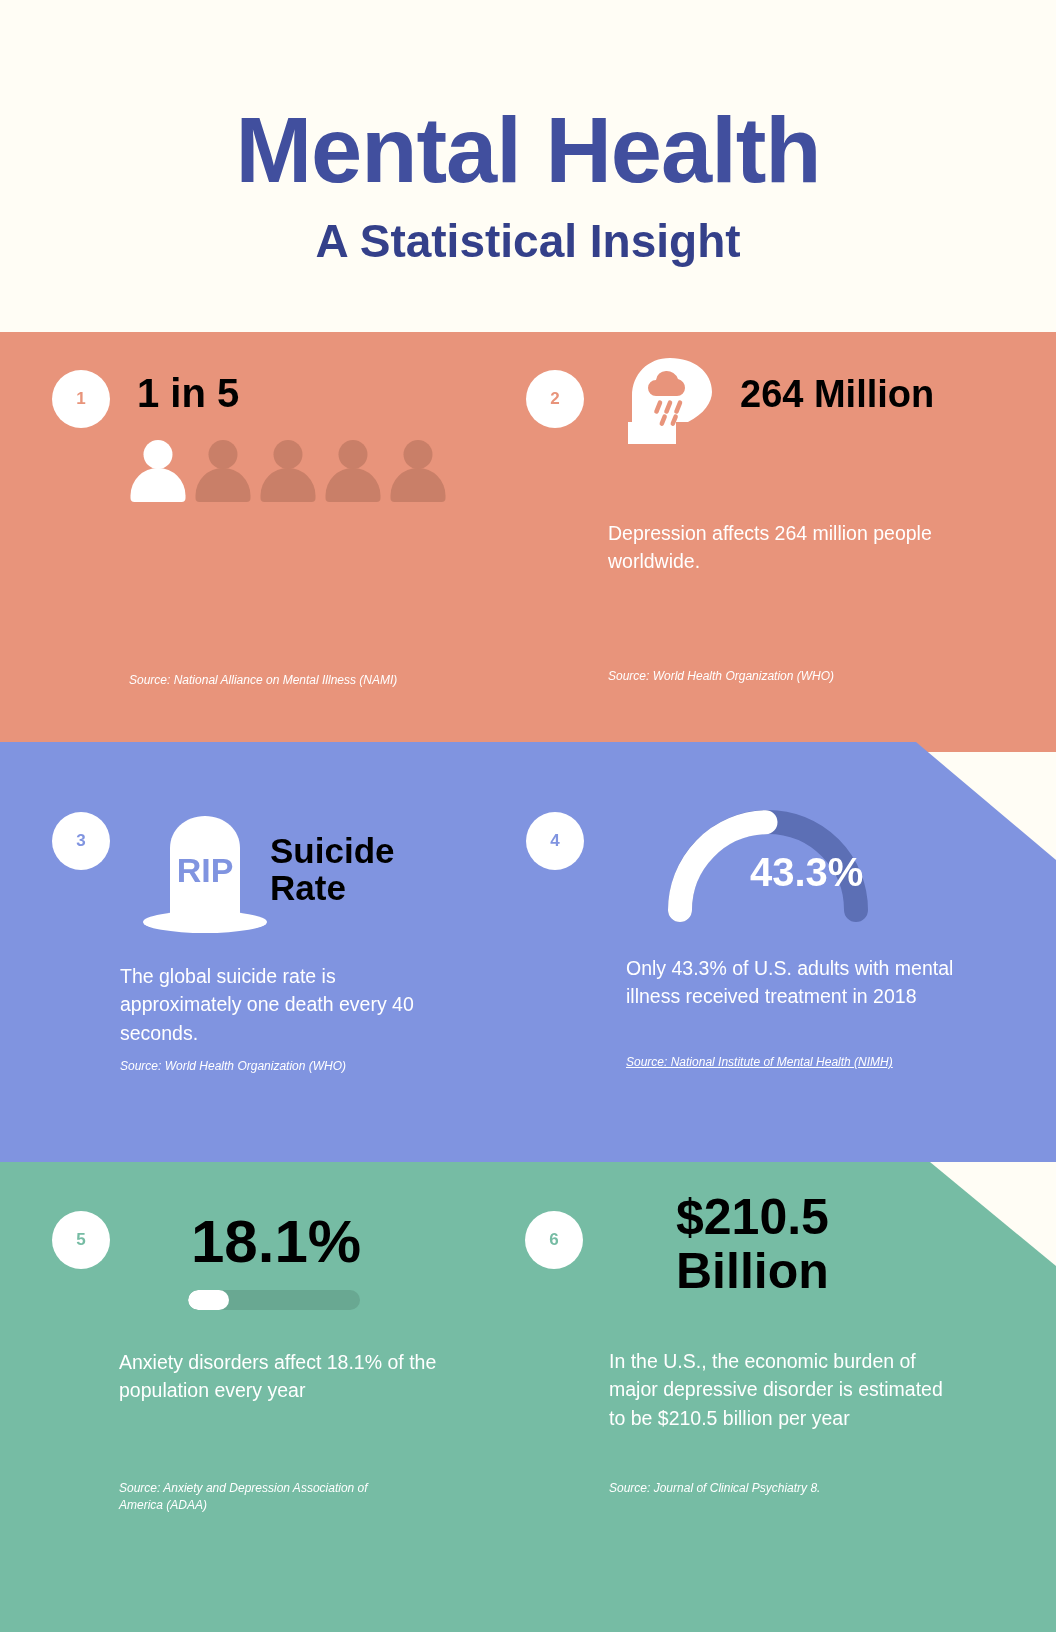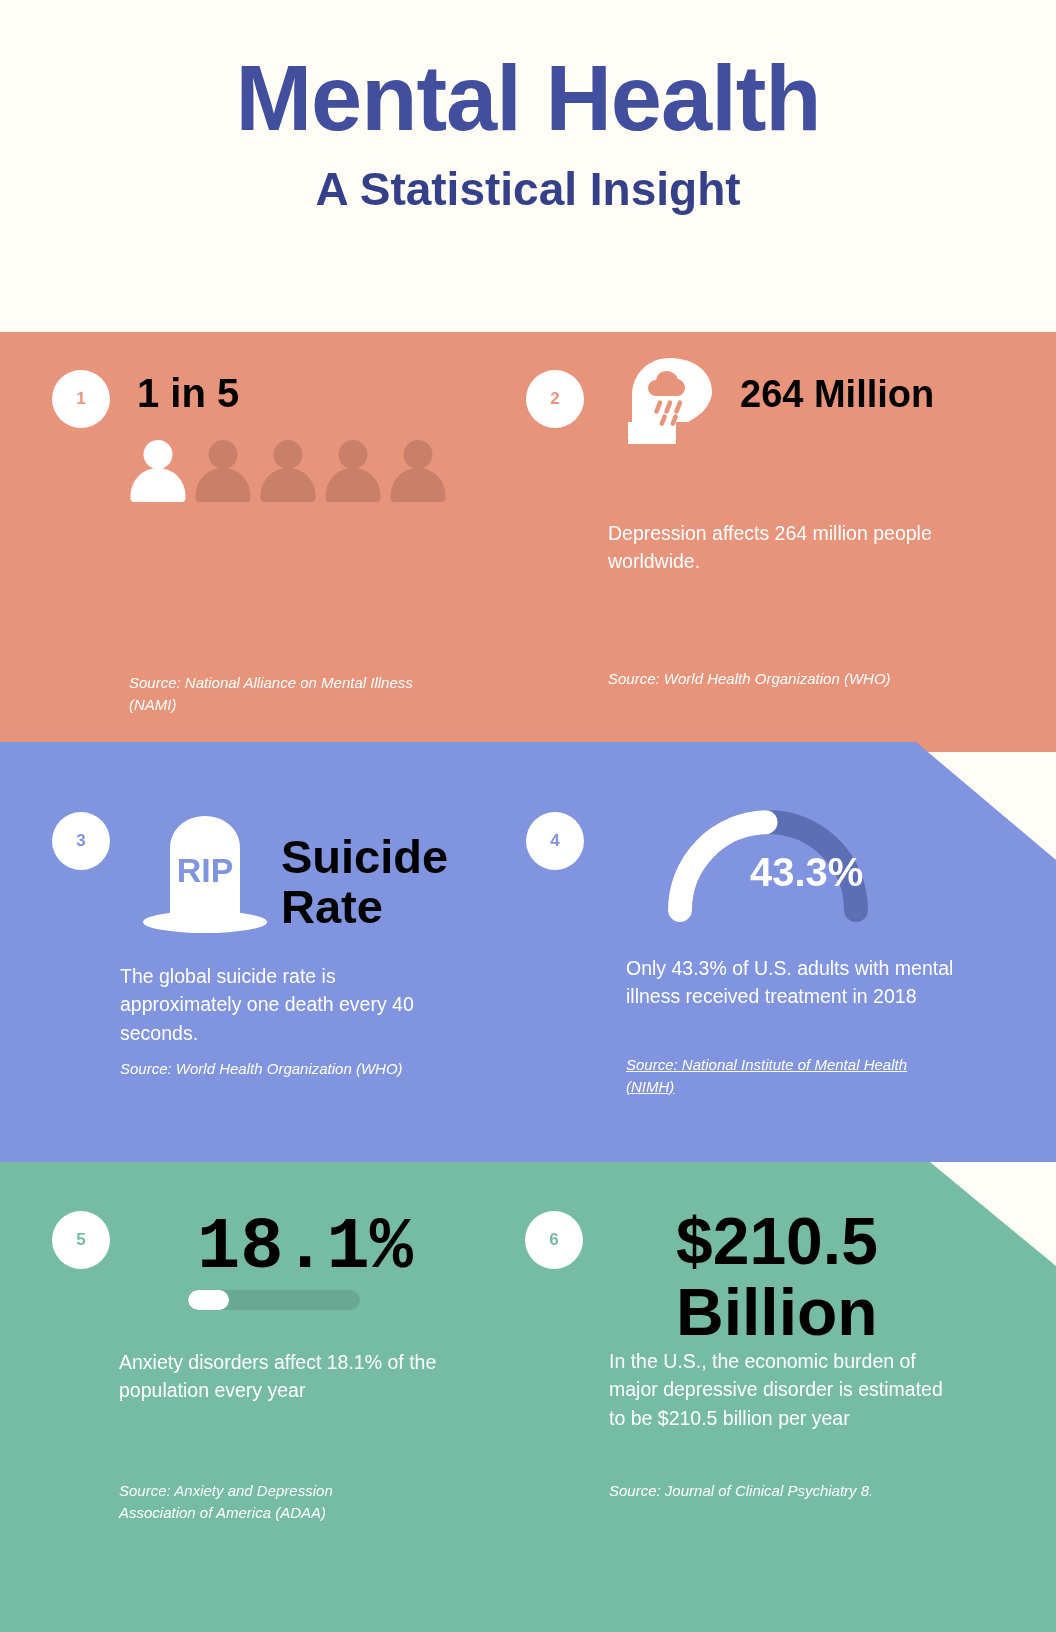--- a/index.html
+++ b/index.html
@@ -20,21 +20,21 @@
     position: absolute;
     left: 0; top: 0;
     width: 1056px;
     height: 332px;
     background: #fffdf5;
     display: flex;
     flex-direction: column;
     align-items: center;
     justify-content: flex-start;
     box-sizing: border-box;
-    padding-top: 52px;
+    padding-top: 104px;
   }
   .title {
     font-size: 92px;
     font-weight: bold;
     color: #414f9e;
     letter-spacing: -1px;
     line-height: 1.0;
     margin: 0;
     text-align: center;
   }
@@ -112,21 +112,21 @@
 
   .body-text {
     position: absolute;
     color: #ffffff;
     font-size: 19.5px;
     line-height: 1.45;
   }
   .source-text {
     position: absolute;
     color: #ffffff;
-    font-size: 15px;
+    font-size: 12px;
     font-style: italic;
     line-height: 1.45;
   }
 
   
   .people {
     position: absolute;
     display: flex;
     gap: 10px;
   }
@@ -266,21 +266,21 @@
       </div>
 
       <div class="tomb" style="left:140px; top:64px;">
         <svg width="130" height="130" viewBox="0 0 130 130">
           <path d="M30 42 C30 24 45 10 65 10 C85 10 100 24 100 42 L100 112 L30 112 Z" fill="#ffffff"></path>
           <ellipse cx="65" cy="116" rx="62" ry="11" fill="#ffffff"></ellipse>
           <text x="65" y="76" font-family="'Liberation Sans', sans-serif" font-size="34" font-weight="bold" fill="#8094e0" text-anchor="middle">RIP</text>
         </svg>
       </div>
 
-      <div class="bignum" style="left:281px; top:90px; font-size:47px; width:150px;">Suicide Rate</div>
+      <div class="bignum" style="left:270px; top:90px; font-size:35px; width:150px;">Suicide Rate</div>
 
       <div class="body-text" style="left:120px; top:220px; width:330px;">The global suicide rate is approximately one death every 40 seconds.</div>
       <div class="source-text" style="left:120px; top:316px; width:340px;">Source: World Health Organization (WHO)</div>
     </div>
 
     <div class="col">
       <div class="badge blue" style="left:-2px; top:70px;">
         <span>4</span>
       </div>
 
@@ -301,35 +301,35 @@
 </div>
 
 <div class="band band-green">
   <div class="cols">
 
     <div class="col">
       <div class="badge green" style="left:52px; top:49px;">
         <span>5</span>
       </div>
 
-      <div class="bignum" style="left:197px; top:48px; font-size:72px;font-family:Liberation Mono, monospace;">18.1%</div>
+      <div class="bignum" style="left:191px; top:48px; font-size:60px;">18.1%</div>
 
       <div class="pbar" style="left:188px; top:128px; width:172px;">
         <div class="pbar-fill" style="width:24%;"></div>
       </div>
 
       <div class="body-text" style="left:119px; top:186px; width:340px;">Anxiety disorders affect 18.1% of the population every year</div>
       <div class="source-text" style="left:119px; top:318px; width:270px;">Source: Anxiety and Depression Association of America (ADAA)</div>
     </div>
 
     <div class="col">
       <div class="badge green" style="left:-3px; top:49px;">
         <span>6</span>
       </div>
 
-      <div class="bignum" style="left:148px; top:44px; font-size:66px; width:240px;">$210.5 Billion</div>
+      <div class="bignum" style="left:148px; top:29px; font-size:50px; width:240px;">$210.5 Billion</div>
 
       <div class="body-text" style="left:81px; top:185px; width:340px;">In the U.S., the economic burden of major depressive disorder is estimated to be $210.5 billion per year</div>
       <div class="source-text" style="left:81px; top:318px; width:280px;">Source: Journal of Clinical Psychiatry 8.</div>
     </div>
 
   </div>
 </div>
 
 </body></html>

